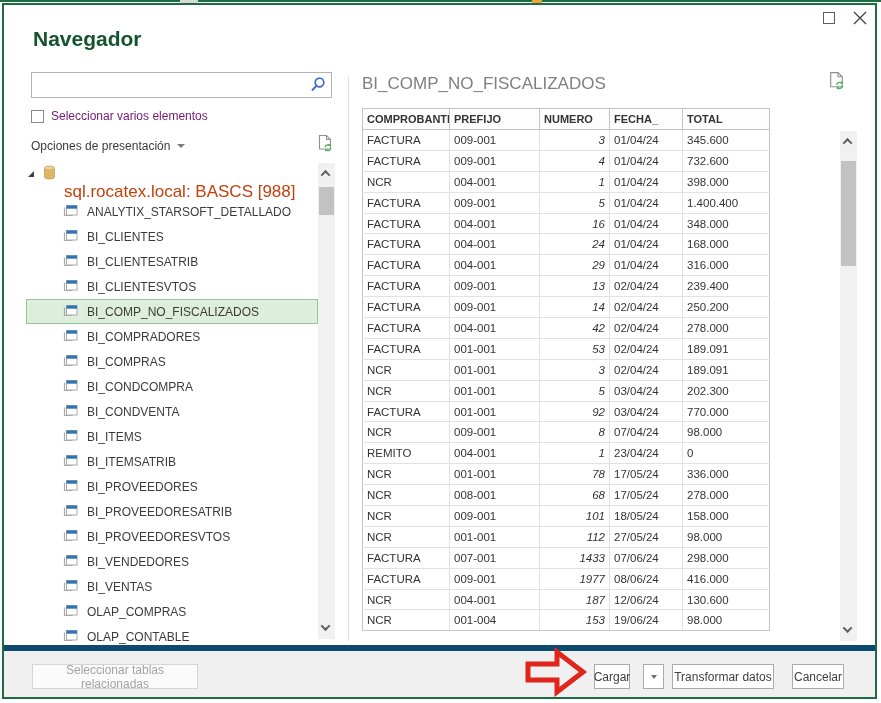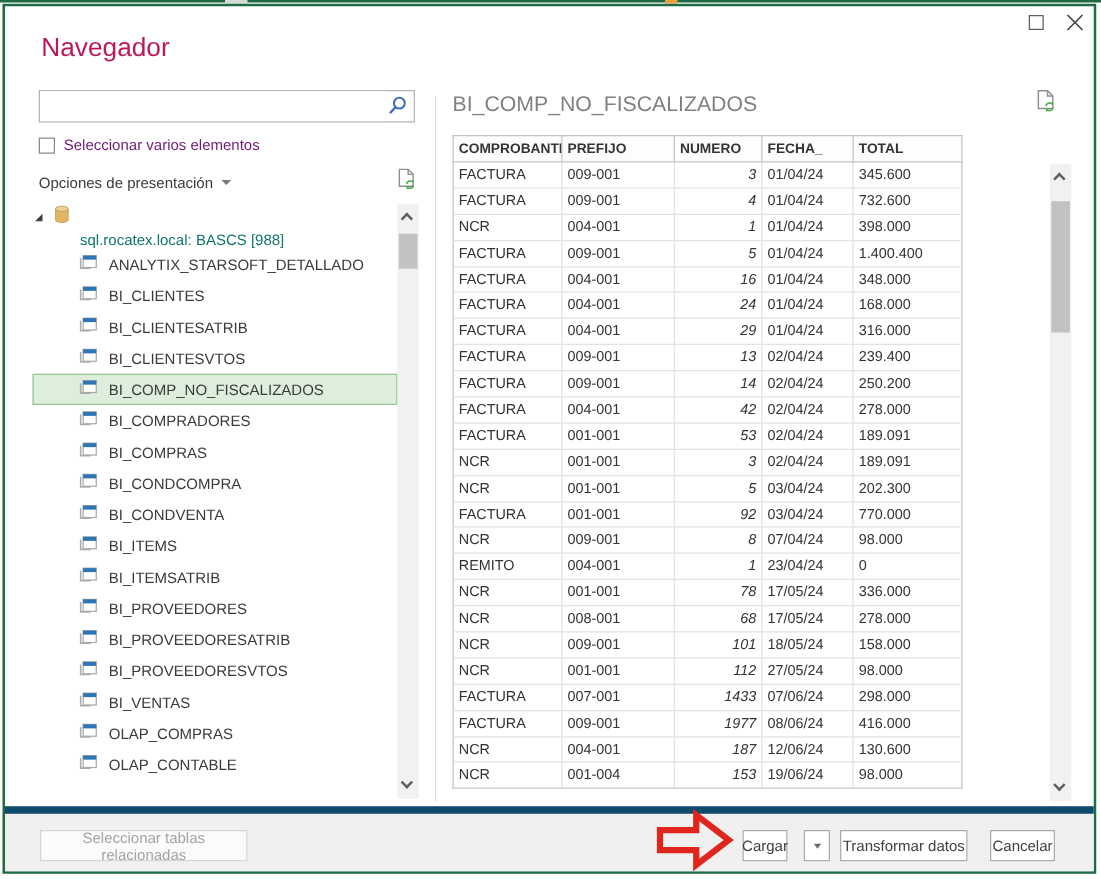--- a/index.html
+++ b/index.html
@@ -9,42 +9,42 @@
   .top-line { position:absolute; left:0; top:0; width:881px; height:2px; background:#1e6b43; }
   .frag { position:absolute; background:#d8d8d8; }
 
   .dialog { position:absolute; left:2px; top:3px; width:875px; height:696px; background:#ffffff; border:2px solid #1e6b43; }
 
   
   .win-controls { position:absolute; top:6px; right:8px; display:flex; gap:18px; align-items:center; }
   .btn-max { width:12px; height:12px; border:1px solid #5f5f5f; background:#fff; cursor:pointer; }
   .btn-close { width:14px; height:14px; cursor:pointer; }
 
-  .dlg-title { position:absolute; left:29px; top:22px; font-size:21px; color:#be185d; font-weight:400; }
+  .dlg-title { position:absolute; left:29px; top:22px; font-size:21px; color:#14532d; font-weight:700; }
 
   
   .search-box { position:absolute; left:27px; top:67px; width:301px; height:26px; border:1px solid #b3b3b3; background:#fff; display:flex; align-items:center; }
   .search-box input { flex:1; border:none; outline:none; height:100%; padding:0 6px; font-size:12px; font-family:"Liberation Sans",sans-serif; }
   .search-icon { width:18px; height:18px; margin-right:4px; cursor:pointer; }
 
   .check-row { position:absolute; left:27px; top:104px; display:flex; align-items:center; gap:7px; cursor:pointer; }
   .checkbox { width:13px; height:13px; border:1px solid #8b8b8b; background:#fff; }
   .check-label { font-size:12px; color:#701a75; }
 
   .options-row { position:absolute; left:27px; top:129px; width:303px; display:flex; align-items:center; }
   .options-label { font-size:12px; color:#3b3b3b; cursor:pointer; }
   .caret-down { width:0; height:0; border-left:4px solid transparent; border-right:4px solid transparent; border-top:4px solid #7a7a7a; margin-left:7px; cursor:pointer; }
   .options-refresh { margin-left:auto; cursor:pointer; }
 
   
   .tree { position:absolute; left:22px; top:158px; width:292px; }
   .tree-root { display:flex; align-items:center; height:22px; cursor:pointer; }
   .tri-expanded { width:0; height:0; border-left:6px solid transparent; border-bottom:6px solid #3f3f3f; margin-left:2px; }
   .db-icon { margin-left:9px; }
-  .tree-root-label { font-size:12px; color:#0f766e; margin-left:8px;margin-top:35px; }
+  .tree-root-label { font-size:17px; color:#c2410c; margin-left:8px;margin-top:35px; }
   .tree-items { margin-top:14px; }
   .tree-item { display:flex; align-items:center; height:25px; padding-left:36px; border:1px solid transparent; cursor:pointer; }
   .tree-item.selected { background:#ddeedd; border:1px solid #94c794; }
   .tbl-icon { flex:0 0 auto; }
   .tree-item-label { font-size:12px; color:#3b3b3b; margin-left:9px; white-space:nowrap; }
 
   
   .scrollbar { position:absolute; width:17px; background:#f1f1f1; }
   .sb-left { left:314px; top:158px; height:476px; }
   .sb-right { left:836px; top:126px; height:510px; }
@@ -277,20 +277,30 @@
   </div>
           <div class="tree-item">
     <span class="tbl-icon">
       <svg width="15" height="13" viewBox="0 0 15 13">
         <path d="M1.5 3.5 V11.5 H9.5" fill="none" stroke="#a9a9a9" stroke-width="1.2"></path>
         <rect x="3.5" y="1.5" width="10.5" height="9.5" fill="#ffffff" stroke="#a9a9a9" stroke-width="1"></rect>
         <rect x="3.5" y="1.5" width="10.5" height="3.2" fill="#2e75b6"></rect>
       </svg>
     </span>
     <span class="tree-item-label">BI_PROVEEDORESVTOS</span>
+  </div>
+          <div class="tree-item">
+    <span class="tbl-icon">
+      <svg width="15" height="13" viewBox="0 0 15 13">
+        <path d="M1.5 3.5 V11.5 H9.5" fill="none" stroke="#a9a9a9" stroke-width="1.2"></path>
+        <rect x="3.5" y="1.5" width="10.5" height="9.5" fill="#ffffff" stroke="#a9a9a9" stroke-width="1"></rect>
+        <rect x="3.5" y="1.5" width="10.5" height="3.2" fill="#2e75b6"></rect>
+      </svg>
+    </span>
+    <span class="tree-item-label">BI_VENDEDORES</span>
   </div>
           <div class="tree-item">
     <span class="tbl-icon">
       <svg width="15" height="13" viewBox="0 0 15 13">
         <path d="M1.5 3.5 V11.5 H9.5" fill="none" stroke="#a9a9a9" stroke-width="1.2"></path>
         <rect x="3.5" y="1.5" width="10.5" height="9.5" fill="#ffffff" stroke="#a9a9a9" stroke-width="1"></rect>
         <rect x="3.5" y="1.5" width="10.5" height="3.2" fill="#2e75b6"></rect>
       </svg>
     </span>
     <span class="tree-item-label">BI_VENTAS</span>

